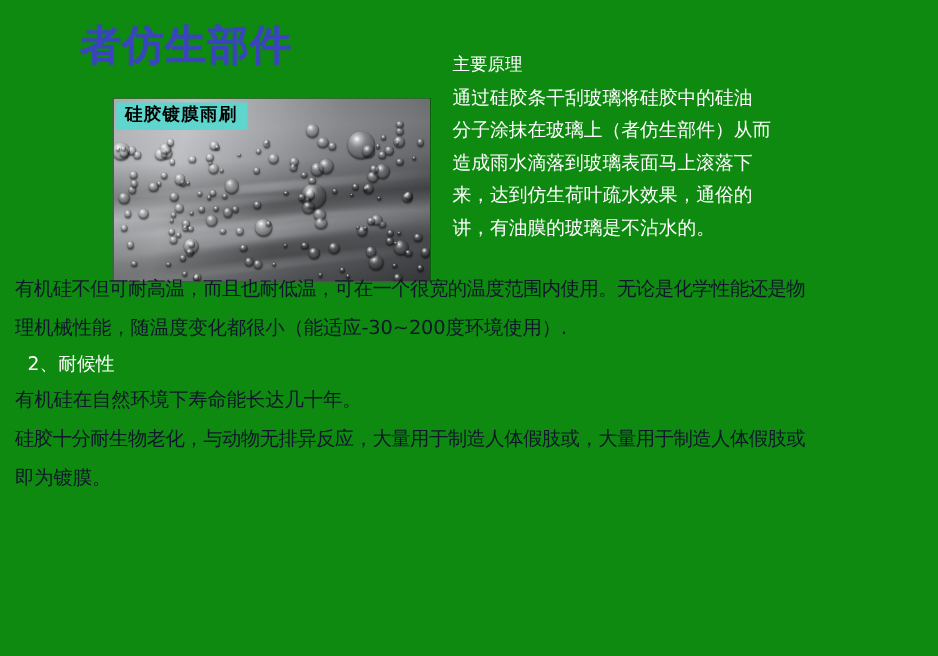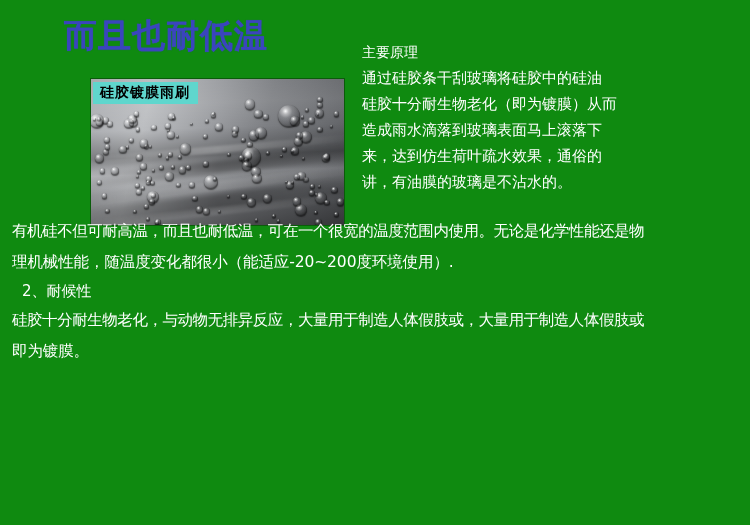--- a/index.html
+++ b/index.html
@@ -136,35 +136,35 @@
   }
   .section { margin: 0; }
   .sec-heading {
     color: #ffffff;
     font-size: 15px;
     line-height: 27px;
     padding-left: 22px;
     white-space: nowrap;
   }
   .sec-line {
-    color: #ffffff;
+    color: #0f172a;
     font-size: 15.5px;
     line-height: 31px;
     padding-left: 12px;
     white-space: nowrap;
     letter-spacing: -0.1px;
   }
   .sec-line.tight { letter-spacing: -0.45px; }
 </style>
 </head>
 <body>
 
 <div id="page">
 
-  <div id="product-title">而且也耐低温</div>
+  <div id="product-title">者仿生部件</div>
 
   <figure id="photo-figure">
     <div class="glass"></div>
     <div class="shadowband b1"></div>
     <div class="shadowband b2"></div>
     <div class="streak s1"></div>
     <div class="streak s2"></div>
     <div class="streak s3"></div>
     <div id="droplets">
         <div class="drop" style="left: 187px; top: 26px; width: 22px; height: 22px;"></div>
@@ -311,35 +311,36 @@
         <div class="drop" style="left: 13.9561px; top: 65.4837px; width: 5.27639px; height: 5.27639px;"></div>
         <div class="drop" style="left: 233.331px; top: 121.245px; width: 5.22279px; height: 5.22279px;"></div>
         <div class="drop" style="left: 141.297px; top: 52.3704px; width: 6.06461px; height: 6.06461px;"></div>
       </div>
     <figcaption id="photo-caption">硅胶镀膜雨刷</figcaption>
   </figure>
 
   <div id="principle">
     <div class="ptitle">主要原理</div>
     <div class="pline">通过硅胶条干刮玻璃将硅胶中的硅油</div>
-    <div class="pline">硅胶十分耐生物老化（即为镀膜）从而</div>
+    <div class="pline">分子涂抹在玻璃上（者仿生部件）从而</div>
     <div class="pline">造成雨水滴落到玻璃表面马上滚落下</div>
     <div class="pline">来，达到仿生荷叶疏水效果，通俗的</div>
     <div class="pline">讲，有油膜的玻璃是不沾水的。</div>
   </div>
 
   <div id="sections">
 
     <div class="section">
       <div class="sec-line tight">有机硅不但可耐高温，而且也耐低温，可在一个很宽的温度范围内使用。无论是化学性能还是物</div>
-      <div class="sec-line">理机械性能，随温度变化都很小（能适应-20~200度环境使用）.</div>
+      <div class="sec-line">理机械性能，随温度变化都很小（能适应-30~200度环境使用）.</div>
     </div>
 
     <div class="section">
       <div class="sec-heading">2、耐候性</div>
+      <div class="sec-line">有机硅在自然环境下寿命能长达几十年。</div>
     </div>
 
     <div class="section">
       <div class="sec-line tight">硅胶十分耐生物老化，与动物无排异反应，大量用于制造人体假肢或，大量用于制造人体假肢或</div>
       <div class="sec-line">即为镀膜。</div>
     </div>
 
   </div>
 </div>
 

